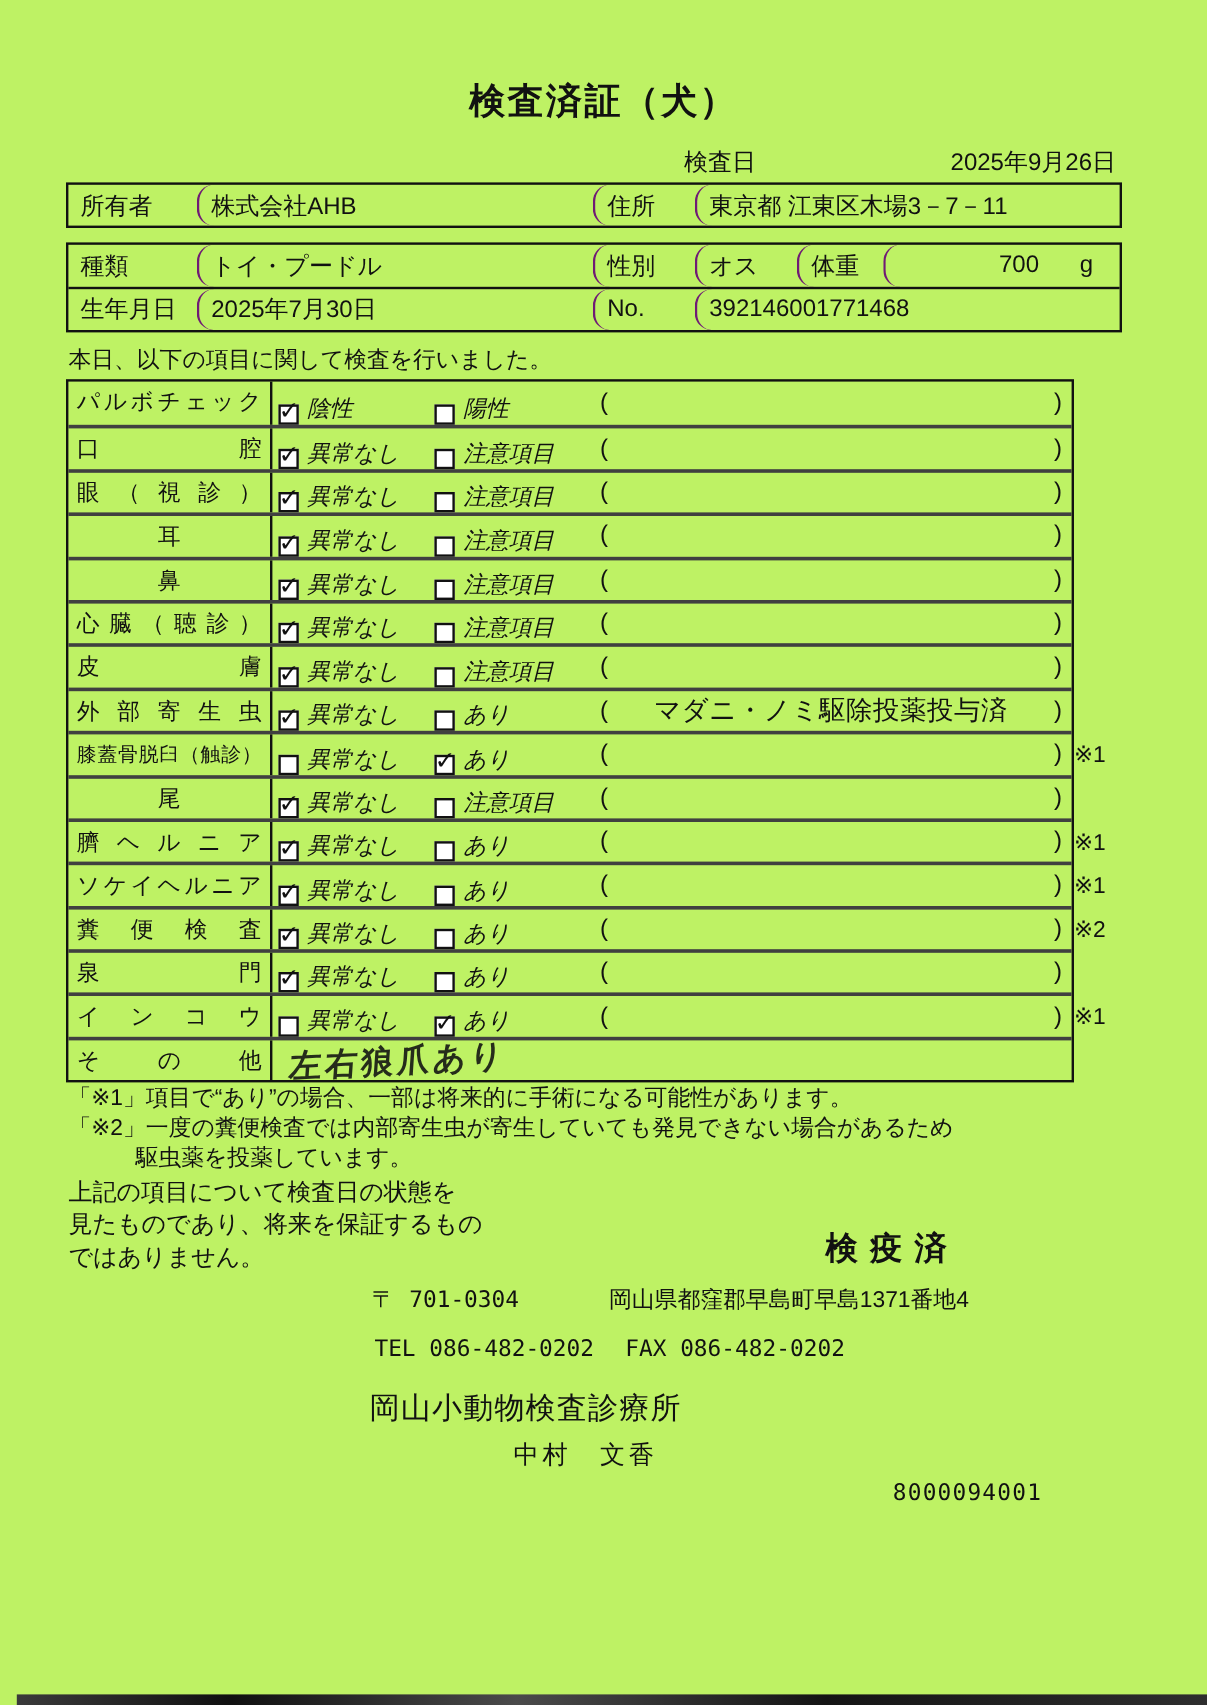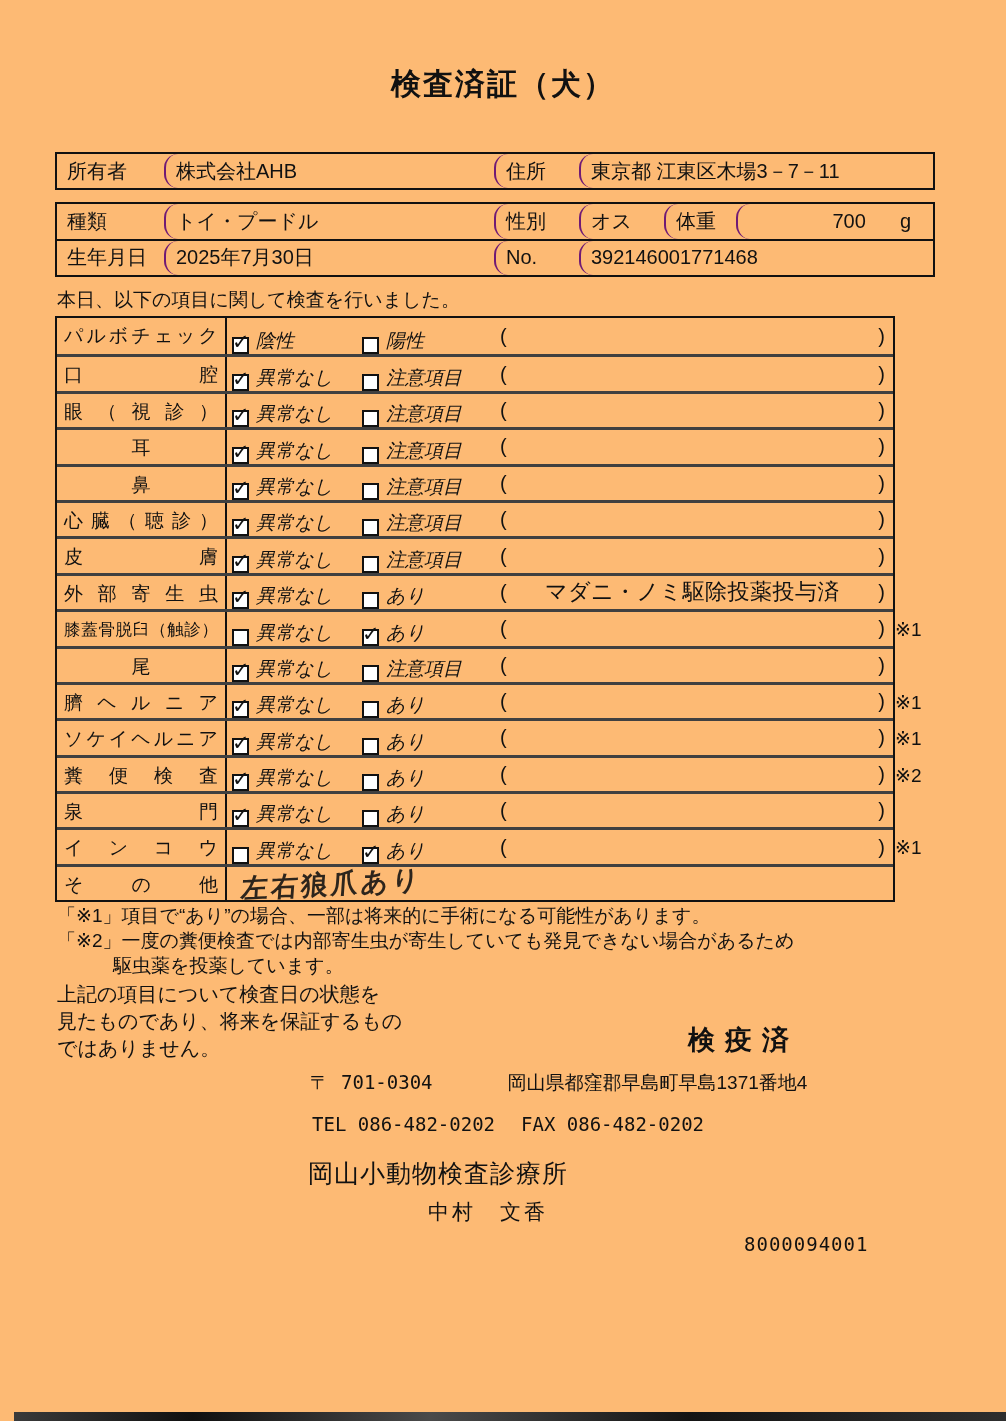--- a/index.html
+++ b/index.html
@@ -1,18 +1,18 @@
 <!DOCTYPE html>
 <html><head>
 <meta charset="utf-8">
 <style>
   html,body { margin:0; padding:0; background:#e8e8e8; }
   .page {
     position:relative; width:1006px; height:1421px; margin:0 auto;
-    background:#fdba74; color:#111;
+    background:#bef264; color:#111;
     font-family:"Liberation Sans","DejaVu Sans",sans-serif;
     overflow:hidden;
   }
   .title { position:absolute; top:64px; left:0; width:100%; text-align:center;
            font-size:30px; font-weight:bold; letter-spacing:2px; }
   .dateline { position:absolute; top:122px; left:570px; width:360px;
               display:flex; justify-content:space-between; font-size:20px; }
 
   
   .ibox { position:absolute; left:55px; border:2px solid #111; box-sizing:border-box;
@@ -75,20 +75,24 @@
   .scan-edge { position:absolute; bottom:0; left:14px; right:0; height:9px;
              background:linear-gradient(90deg,#3a3a3a,#101010 18%,#4a4a4a 42%,#141414 68%,#2e2e2e 100%); }
 </style>
 </head>
 <body>
 
 <div class="page">
 
   <div class="title">検査済証（犬）</div>
 
+  <div class="dateline">
+    <span>検査日</span>
+    <span>2025年9月26日</span>
+  </div>
 
   <div class="ibox ibox1">
     <div class="irow">
       <div class="icell w107">所有者</div>
       <div class="icell w330">株式会社AHB</div>
       <div class="icell w85">住所</div>
       <div class="icell wfill">東京都 江東区木場3－7－11</div>
     </div>
   </div>
 

